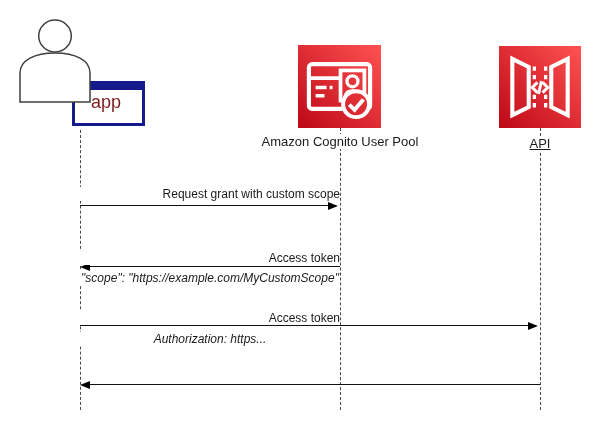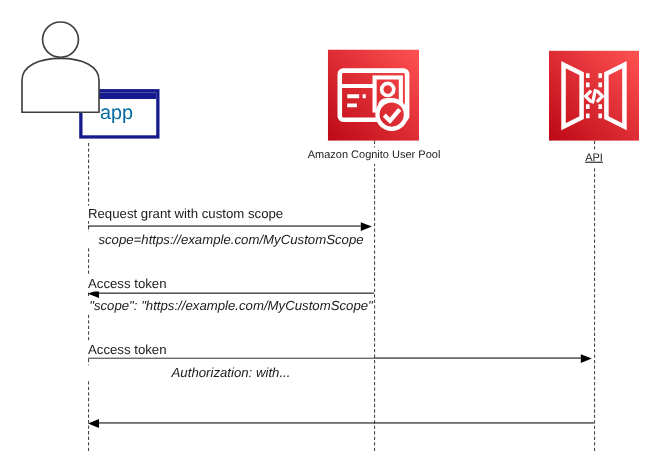--- a/index.html
+++ b/index.html
@@ -7,29 +7,29 @@
     position:relative;width:601px;height:429px;background:#ffffff;overflow:hidden;
     font-family:"Liberation Sans",sans-serif;color:#1a1a1a;
   }
   
   .lifeline{position:absolute;width:0;border-left:1.3px dashed #4a4a4a;z-index:1;}
   
   .app-box{position:absolute;left:72px;top:81px;width:73px;height:45px;background:#fff;
     border:3px solid #151b8c;box-sizing:border-box;z-index:2;}
   .app-titlebar{width:100%;height:6px;background:#151b8c;}
   .app-label{position:absolute;left:91px;top:93px;font-size:18px;line-height:19px;
-    color:#0369a1;z-index:4;}
+    color:#7f1d1d;z-index:4;}
   
   .person{position:absolute;left:15px;top:18px;width:80px;height:86px;z-index:3;}
   
   .aws-icon{position:absolute;z-index:2;}
-  .icon-label{position:absolute;text-align:center;font-size:10px;line-height:15px;
+  .icon-label{position:absolute;text-align:center;font-size:13px;line-height:15px;
     background:#fff;white-space:nowrap;z-index:3;}
   
-  .msg-label{position:absolute;text-align:left;font-size:12px;line-height:14px;
+  .msg-label{position:absolute;text-align:right;font-size:12px;line-height:14px;
     white-space:nowrap;background:#fff;z-index:3;}
   .msg-detail{position:absolute;text-align:center;font-size:12px;line-height:14px;
     font-style:italic;white-space:nowrap;background:#fff;z-index:3;}
   .msg-line{position:absolute;height:0;border-top:1.3px solid #111;z-index:2;}
   .arr-r{position:absolute;right:-10px;top:-4.5px;width:0;height:0;
     border-left:10px solid #000;border-top:4.5px solid transparent;border-bottom:4.5px solid transparent;}
   .arr-l{position:absolute;left:-10px;top:-4.5px;width:0;height:0;
     border-right:10px solid #000;border-top:4.5px solid transparent;border-bottom:4.5px solid transparent;}
 </style>
 </head>
@@ -77,31 +77,30 @@
     <path d="M37.5,35.5 L32.5,40.5 L37.5,45.5" fill="none" stroke="#fff" stroke-width="2.9"></path>
     <path d="M42.5,35.5 L47.5,40.5 L42.5,45.5" fill="none" stroke="#fff" stroke-width="2.9"></path>
     <path d="M38.6,46.8 L41.4,34.2" fill="none" stroke="#fff" stroke-width="2.9"></path>
   </svg>
   <div class="icon-label" style="left:512px;top:136px;width:56px;text-decoration:underline;">API</div>
 
   <div class="msg-label" style="left:80px;top:187px;width:260px;">Request grant with custom scope</div>
   <div class="msg-line" style="left:80px;top:205px;width:248px;">
     <span class="arr-r"></span>
   </div>
-  <div class="msg-detail" style="left:80px;top:211px;width:260px;">scope=https://example.com/MyCustomScope</div>
 
   <div class="msg-label" style="left:80px;top:251px;width:260px;">Access token</div>
   <div class="msg-line" style="left:90px;top:266px;width:250px;">
     <span class="arr-l"></span>
   </div>
   <div class="msg-detail" style="left:80px;top:271px;width:260px;">"scope": "https://example.com/MyCustomScope"</div>
 
   <div class="msg-label" style="left:80px;top:311px;width:260px;">Access token</div>
   <div class="msg-line" style="left:80px;top:325px;width:448px;">
     <span class="arr-r"></span>
   </div>
-  <div class="msg-detail" style="left:80px;top:332px;width:260px;">Authorization: with...</div>
+  <div class="msg-detail" style="left:80px;top:332px;width:260px;">Authorization: https...</div>
 
   <div class="msg-line" style="left:90px;top:384px;width:450px;">
     <span class="arr-l"></span>
   </div>
 
 </div>
 
 </body></html>

